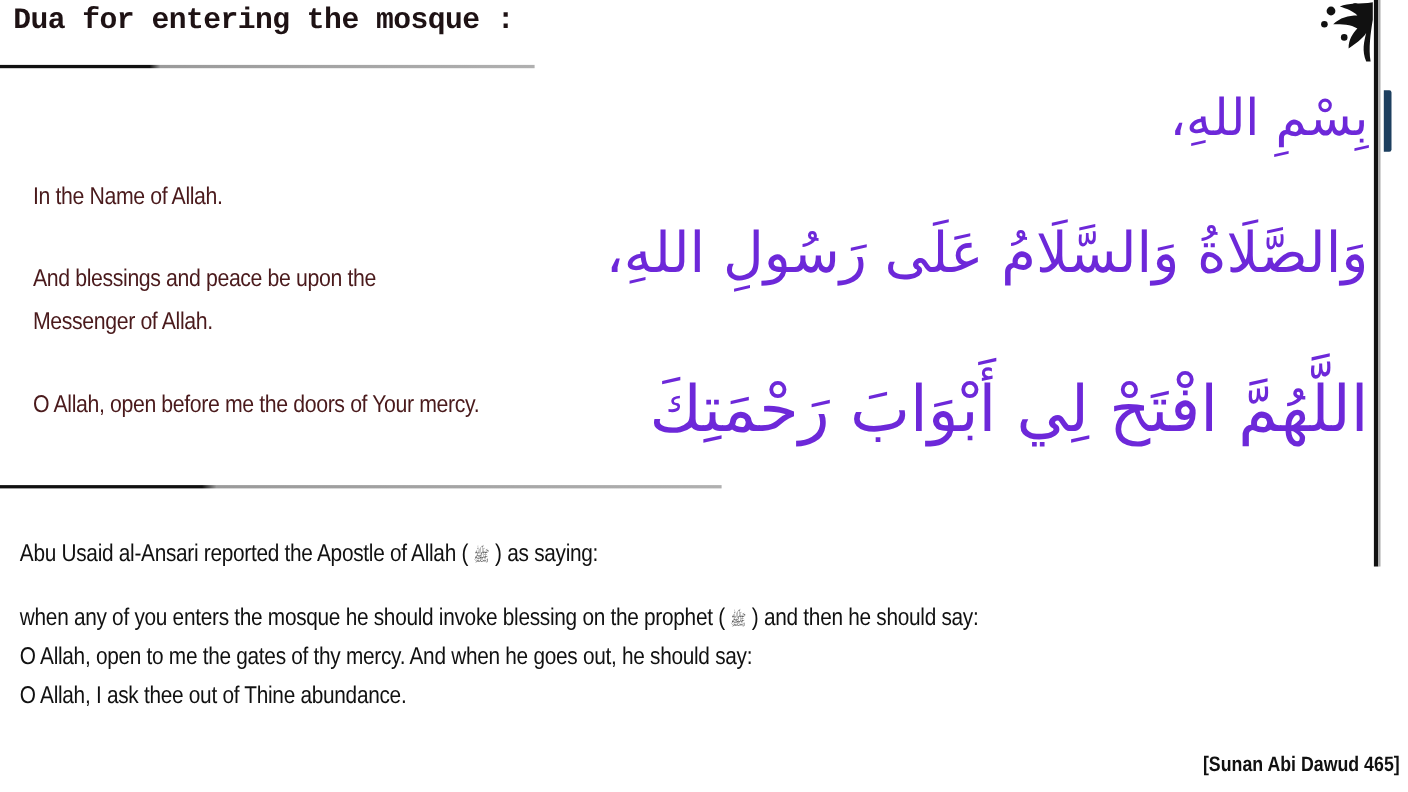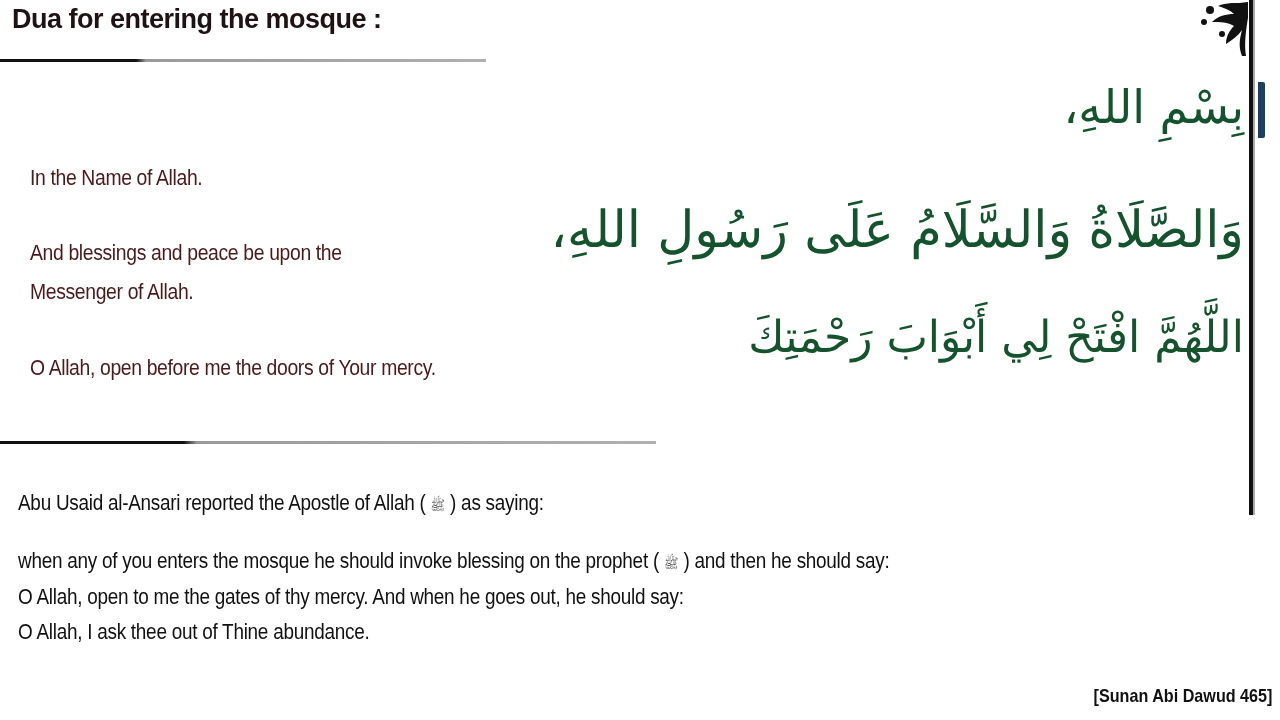--- a/index.html
+++ b/index.html
@@ -1,28 +1,28 @@
 <!DOCTYPE html>
 <html><head>
 <meta charset="utf-8">
 <style>
   html, body { margin:0; padding:0; }
   body { width:1280px; height:720px; background:#ffffff; position:relative; overflow:hidden;
          font-family:"Liberation Sans", sans-serif; }
-  .title { position:absolute; left:12px; top:4px; font-family:Liberation Sans, sans-serif;
+  .title { position:absolute; left:12px; top:4px; font-family:Liberation Mono, monospace;
            font-size:27px; font-weight:bold; color:#1e1214; letter-spacing:-0.5px; }
   .rule { position:absolute; height:3px;
           background:linear-gradient(to right,#111 0%,#111 28%,#9a9a9a 30%,#b0b0b0 100%); }
   .rule.top { left:0; top:59px; width:486px; }
   .rule.mid { left:0; top:441px; width:656px; height:3px; }
   .trans { position:absolute; left:30px; font-family:"Liberation Sans", sans-serif;
            font-size:22px; color:#4a1a1c; font-stretch:condensed; letter-spacing:-0.4px;
            transform:scaleX(0.88); transform-origin:left; white-space:nowrap; line-height:38px; }
   .arabic { position:absolute; right:36px; direction:rtl; font-family:"DejaVu Serif", serif;
-            color:#14532d; white-space:nowrap;text-align:right; }
+            color:#6d28d9; white-space:nowrap;text-align:right; }
   .vline { position:absolute; left:1249px; top:0; width:4px; height:515px; background:#111; }
   .vline2 { position:absolute; left:1253px; top:0; width:2px; height:515px; background:#aaa; }
   .tab { position:absolute; left:1258px; top:82px; width:7px; height:56px; background:#1d3f5f;
          border-radius:0 2px 2px 0; }
   .ornament { position:absolute; left:1196px; top:0; width:54px; height:60px; }
   .body-text { position:absolute; left:18px; font-size:22px; color:#111; white-space:nowrap;
                transform:scaleX(0.86); transform-origin:left; letter-spacing:-0.3px; }
   .pbuh { display:inline-block; font-family:"DejaVu Serif", serif; font-size:14px; color:#555; }
   .ref { position:absolute; right:8px; top:685px; font-size:19px; font-weight:bold; color:#111;
          transform:scaleX(0.85); transform-origin:right; white-space:nowrap; }
@@ -47,21 +47,21 @@
 <div class="vline2"></div>
 <div class="tab"></div>
 
 <div class="trans" style="top:159px;">In the Name of Allah.</div>
 <div class="trans" style="top:234px;">And blessings and peace be upon the</div>
 <div class="trans" style="top:273px;">Messenger of Allah.</div>
 <div class="trans" style="top:349px;">O Allah, open before me the doors of Your mercy.</div>
 
 <div class="arabic" style="top:80px; font-size:46px;">بِسْمِ اللهِ،</div>
 <div class="arabic" style="top:200px; font-size:51px;">وَالصَّلَاةُ وَالسَّلَامُ عَلَى رَسُولِ اللهِ،</div>
-<div class="arabic" style="top:311px; font-size:44px;">اللَّهُمَّ افْتَحْ لِي أَبْوَابَ رَحْمَتِكَ</div>
+<div class="arabic" style="top:338px; font-size:58px;">اللَّهُمَّ افْتَحْ لِي أَبْوَابَ رَحْمَتِكَ</div>
 
 <div class="rule mid"></div>
 
 <div class="body-text" style="top:490px;">
   <span>Abu Usaid al-Ansari reported the Apostle of Allah (</span>
   <span class="pbuh">ﷺ</span>
   <span>) as saying:</span>
 </div>
 <div class="body-text" style="top:548px;">
   <span>when any of you enters the mosque he should invoke blessing on the prophet (</span>

